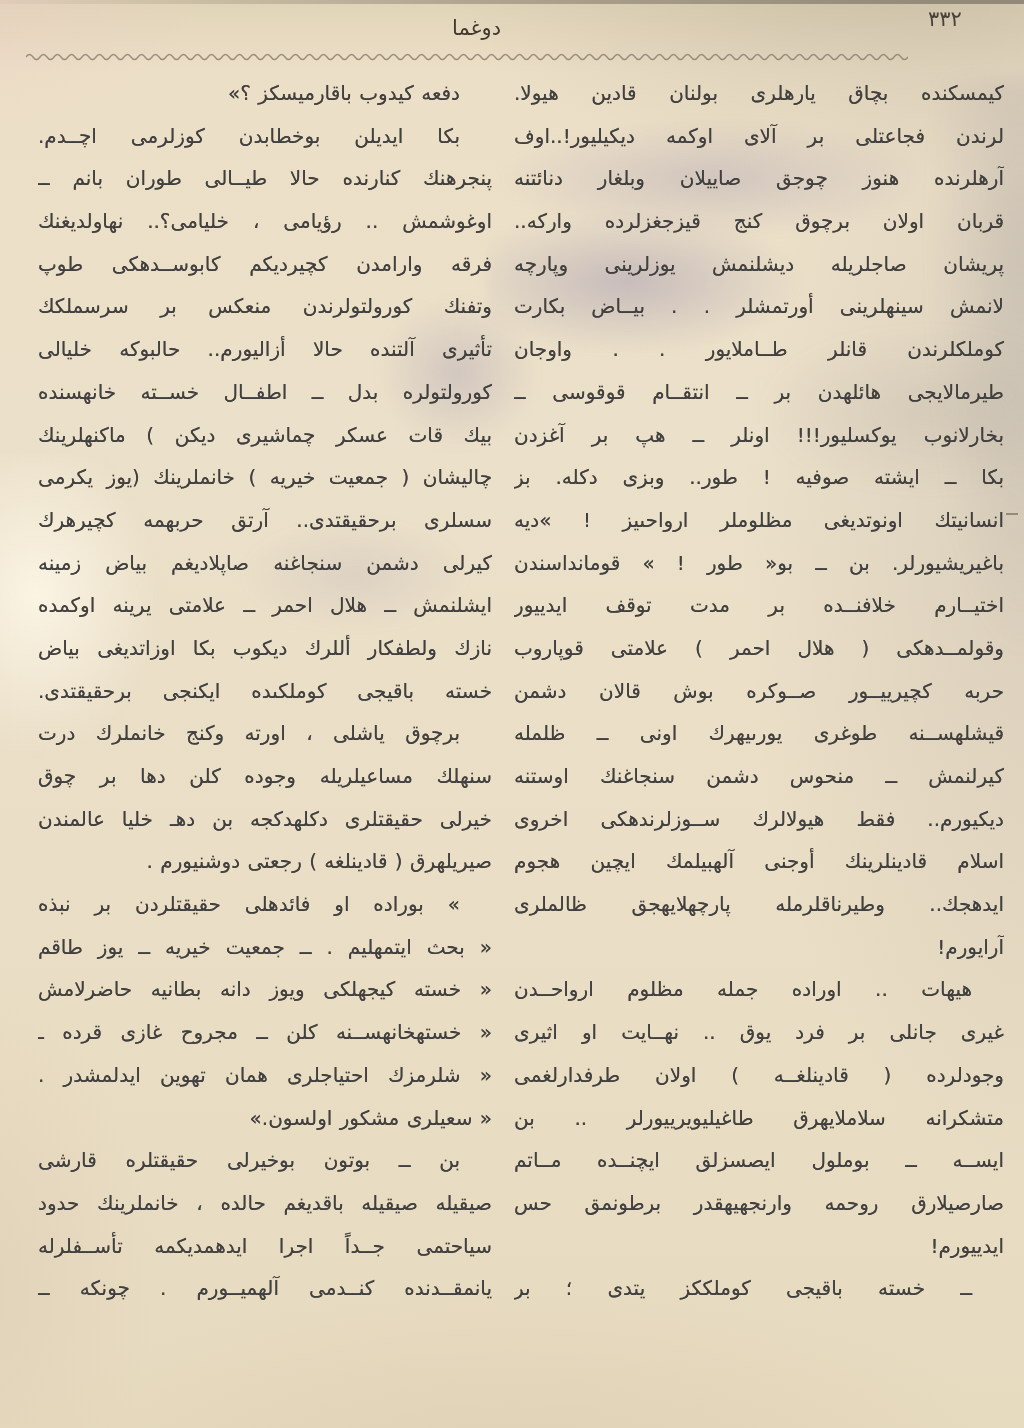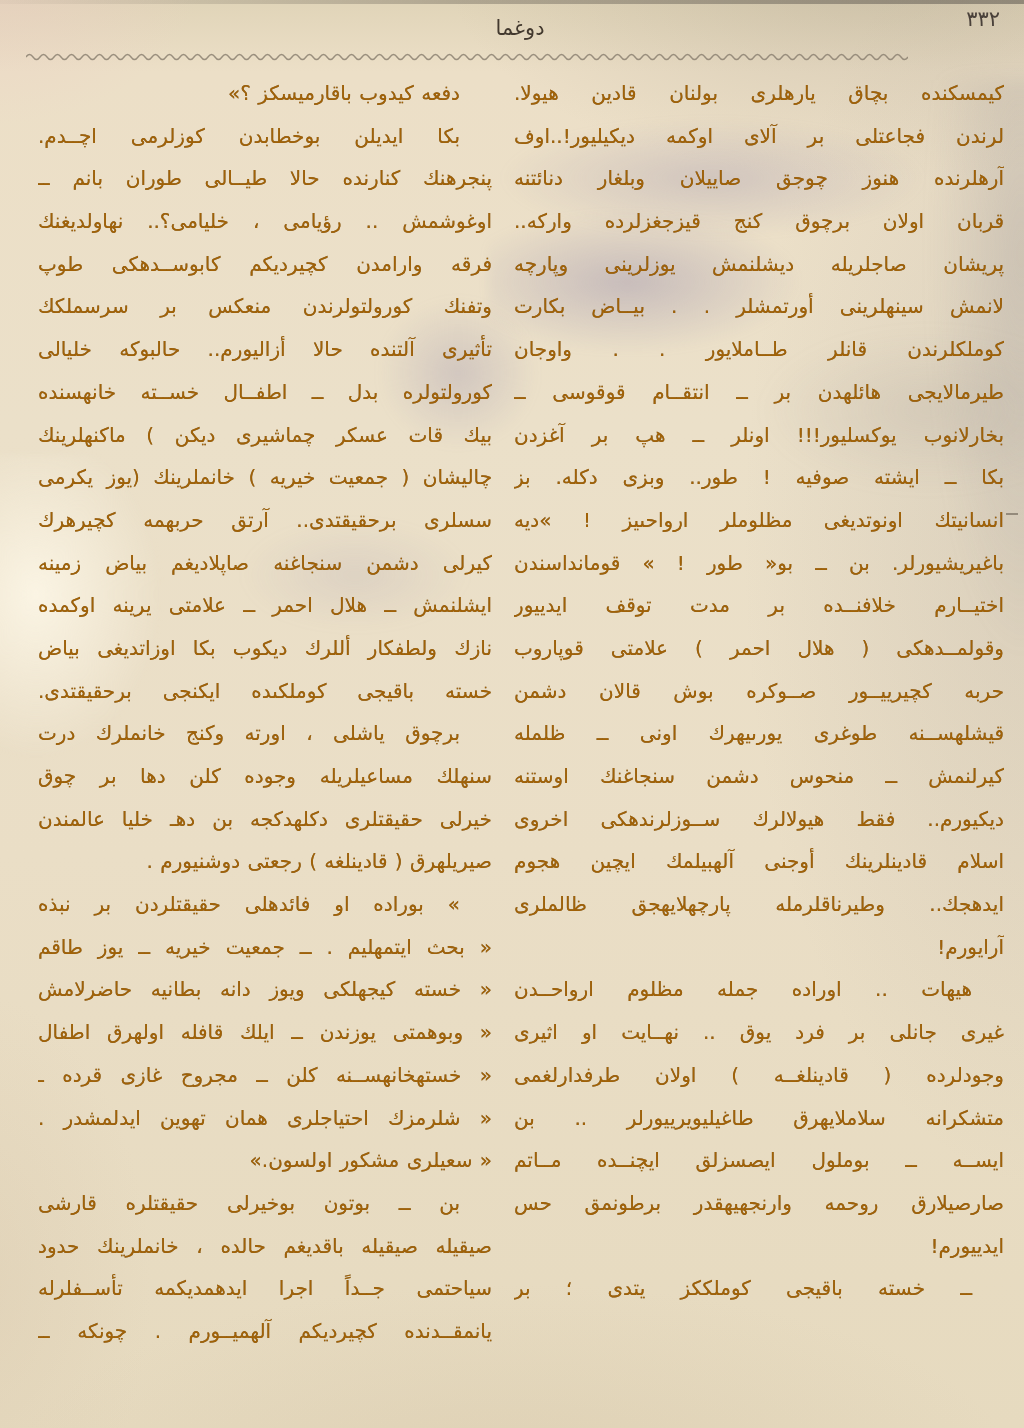--- a/index.html
+++ b/index.html
@@ -33,31 +33,31 @@
     background:radial-gradient(ellipse at 50% 50%, rgba(150,140,168,0.16), rgba(150,140,168,0) 70%);}
   .stain-gray-right{left:930px;top:80px;width:130px;height:580px;filter:blur(9px);
     background:radial-gradient(ellipse at 70% 30%, rgba(148,143,146,0.28), rgba(148,143,146,0) 70%);}
   .stain-gray-band{left:760px;top:330px;width:280px;height:160px;filter:blur(10px);
     background:radial-gradient(ellipse at 60% 50%, rgba(160,152,148,0.20), rgba(160,152,148,0) 70%);}
   .light-blotch{left:-34px;top:455px;width:200px;height:310px;filter:blur(3px);
     background:radial-gradient(ellipse at 35% 45%, rgba(251,245,229,0.95), rgba(251,245,229,0) 68%);}
   .margin-dash{left:1006px;top:513px;width:12px;height:2px;background:rgba(95,85,72,0.55);filter:blur(0.4px);}
 
   .header-title{
-    position:absolute;top:16px;left:472px;width:96px;
-    text-align:center;font-size:21px;color:#43392e;direction:rtl;
+    position:absolute;top:16px;left:452px;width:96px;
+    text-align:left;font-size:21px;color:#43392e;direction:rtl;
   }
   .page-number{
     position:absolute;top:7px;left:928px;width:72px;
-    text-align:right;font-size:21px;color:#4a413a;direction:rtl;
+    text-align:left;font-size:21px;color:#4a413a;direction:rtl;
   }
   .wavy-divider{position:absolute;top:46px;left:26px;width:882px;height:10px;}
 
   .col{
-    position:absolute;top:72px;direction:rtl;color:#a16207;
+    position:absolute;top:72px;direction:rtl;color:#404040;
     font-size:20px;line-height:42.7px;
     text-shadow:0 0 0.5px rgba(74,60,45,0.65);
   }
   .col-right{left:514px;width:490px;}
   .col-left{left:38px;width:454px;}
   .line{
     height:42.7px;max-height:42.7px;overflow:hidden;
     text-align:justify;text-align-last:justify;-moz-text-align-last:justify;
     word-spacing:1px;
   }
@@ -135,21 +135,20 @@
     <div class="line">ايشلنمش ــ هلال احمر ــ علامتى يرينه اوكمده</div>
     <div class="line">نازك ولطفكار أللرك ديكوب بكا اوزاتديغى بياض</div>
     <div class="line">خسته باقيجى كوملكىده ايكنجى برحقيقتدى.</div>
     <div class="line indent">برچوق ياشلى ، اورته وكنج خانملرك درت</div>
     <div class="line">سنهلك مساعيلريله وجوده كلن دها بر چوق</div>
     <div class="line">خيرلى حقيقتلرى دكلهدكجه بن دهـ خليا عالمندن</div>
     <div class="line end">صيريلهرق ( قادينلغه ) رجعتى دوشنيورم .</div>
     <div class="line indent">» بوراده او فائدهلى حقيقتلردن بر نبذه</div>
     <div class="line">« بحث ايتمهليم . ــ جمعيت خيريه ــ يوز طاقم</div>
     <div class="line">« خسته كيجهلكى ويوز دانه بطانيه حاضرلامش</div>
-    <div class="line">« وبوهمتى يوزندن ــ ايلك قافله اولهرق اطفال</div>
     <div class="line">« خستهخانهســنه كلن ــ مجروح غازى قرده ـ</div>
     <div class="line">« شلرمزك احتياجلرى همان تهوين ايدلمشدر .</div>
     <div class="line end">« سعيلرى مشكور اولسون.»</div>
     <div class="line indent">بن ــ بوتون بوخيرلى حقيقتلره قارشى</div>
     <div class="line">صيقيله صيقيله باقديغم حالده ، خانملرينك حدود</div>
     <div class="line">سياحتمى جــداً اجرا ايدهمديكمه تأســفلرله</div>
-    <div class="line">يانمقــدنده كچيرديكم آلهميــورم . چونكه ــ</div>
+    <div class="line">يانمقــدنده كنــدمى آلهميــورم . چونكه ــ</div>
   </div>
 
 </body></html>

